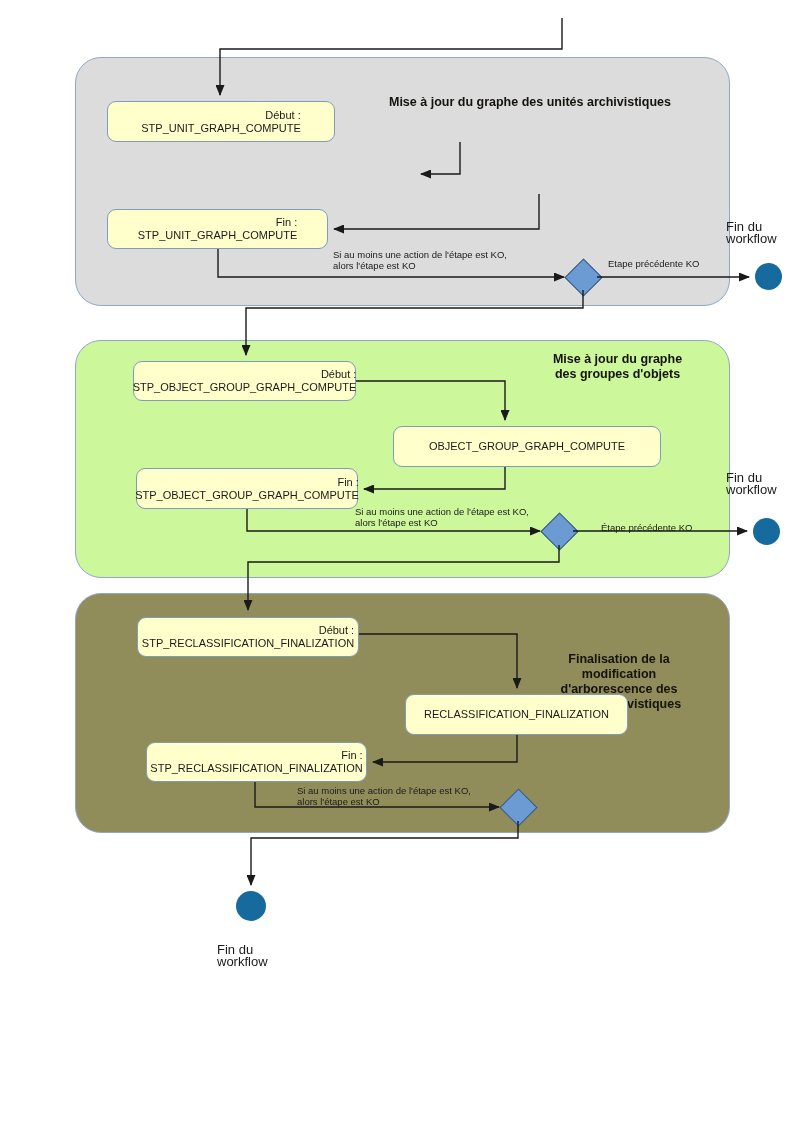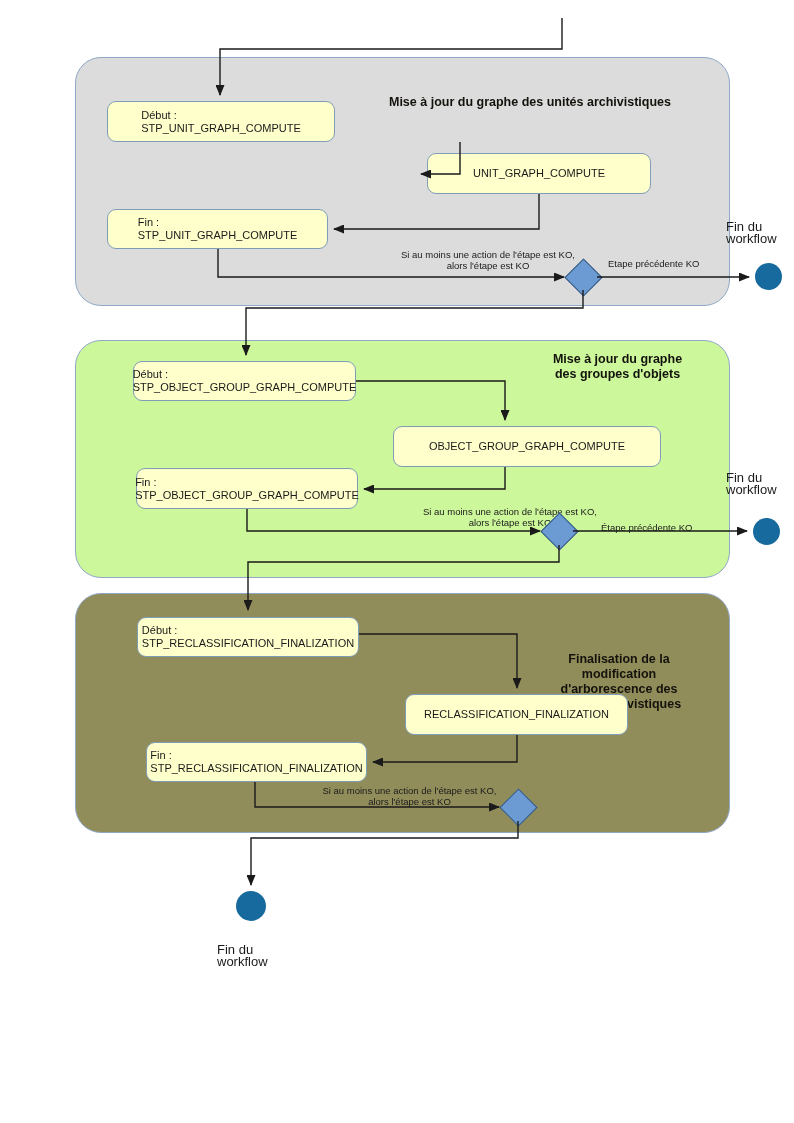--- a/index.html
+++ b/index.html
@@ -35,42 +35,41 @@
   }
   .node {
     position: absolute;
     background: #ffffcc;
     border: 1px solid #7f9db9;
     border-radius: 9px;
     box-sizing: border-box;
     display: flex;
     align-items: center;
     justify-content: center;
-    text-align: left;
+    text-align: right;
     color: #1a1a1a;
     font-size: 11px;
     line-height: 13px;
     white-space: pre-line;
     padding: 0 2px;
   }
   .panel-title {
     position: absolute;
     font-weight: bold;
     font-size: 12.5px;
     line-height: 15px;
     color: #14120c;
     text-align: center;
     white-space: pre-line;
   }
   .edge-label {
     position: absolute;
     font-size: 9.5px;
     line-height: 11px;
     color: #1a1a1a;
-    text-align: center;
     white-space: pre-line;
   }
   .end-label {
     position: absolute;
     font-size: 13px;
     line-height: 11.5px;
     color: #1a1a1a;
     text-align: left;
     white-space: pre-line;
   }
@@ -91,21 +90,20 @@
 
 <div id="canvas">
 
   <div class="panel" style="left:75px; top:57px; width:655px; height:249px; background:#dcdcdc;"></div>
 
   <div class="panel-title" style="left:340px; top:95px; width:380px;">Mise à jour du graphe des unités archivistiques</div>
 
   <div class="node" style="left:107px; top:101px; width:228px; height:41px;">Début :
 STP_UNIT_GRAPH_COMPUTE</div>
 
-  <div class="node" style="left:427px; top:153px; width:224px; height:41px;">UNIT_GRAPH_COMPUTE</div>
 
   <div class="node" style="left:107px; top:209px; width:221px; height:40px;">Fin :
 STP_UNIT_GRAPH_COMPUTE</div>
 
   <div class="edge-label" style="left:333px; top:249px; width:310px;">Si au moins une action de l'étape est KO,
 alors l'étape est KO</div>
 
   <div class="diamond" style="left:570px; top:264px; width:27px; height:27px; background:#6b9bd2;"></div>
 
   <div class="edge-label" style="left:608px; top:258px; width:135px; text-align:left;">Etape précédente KO</div>

